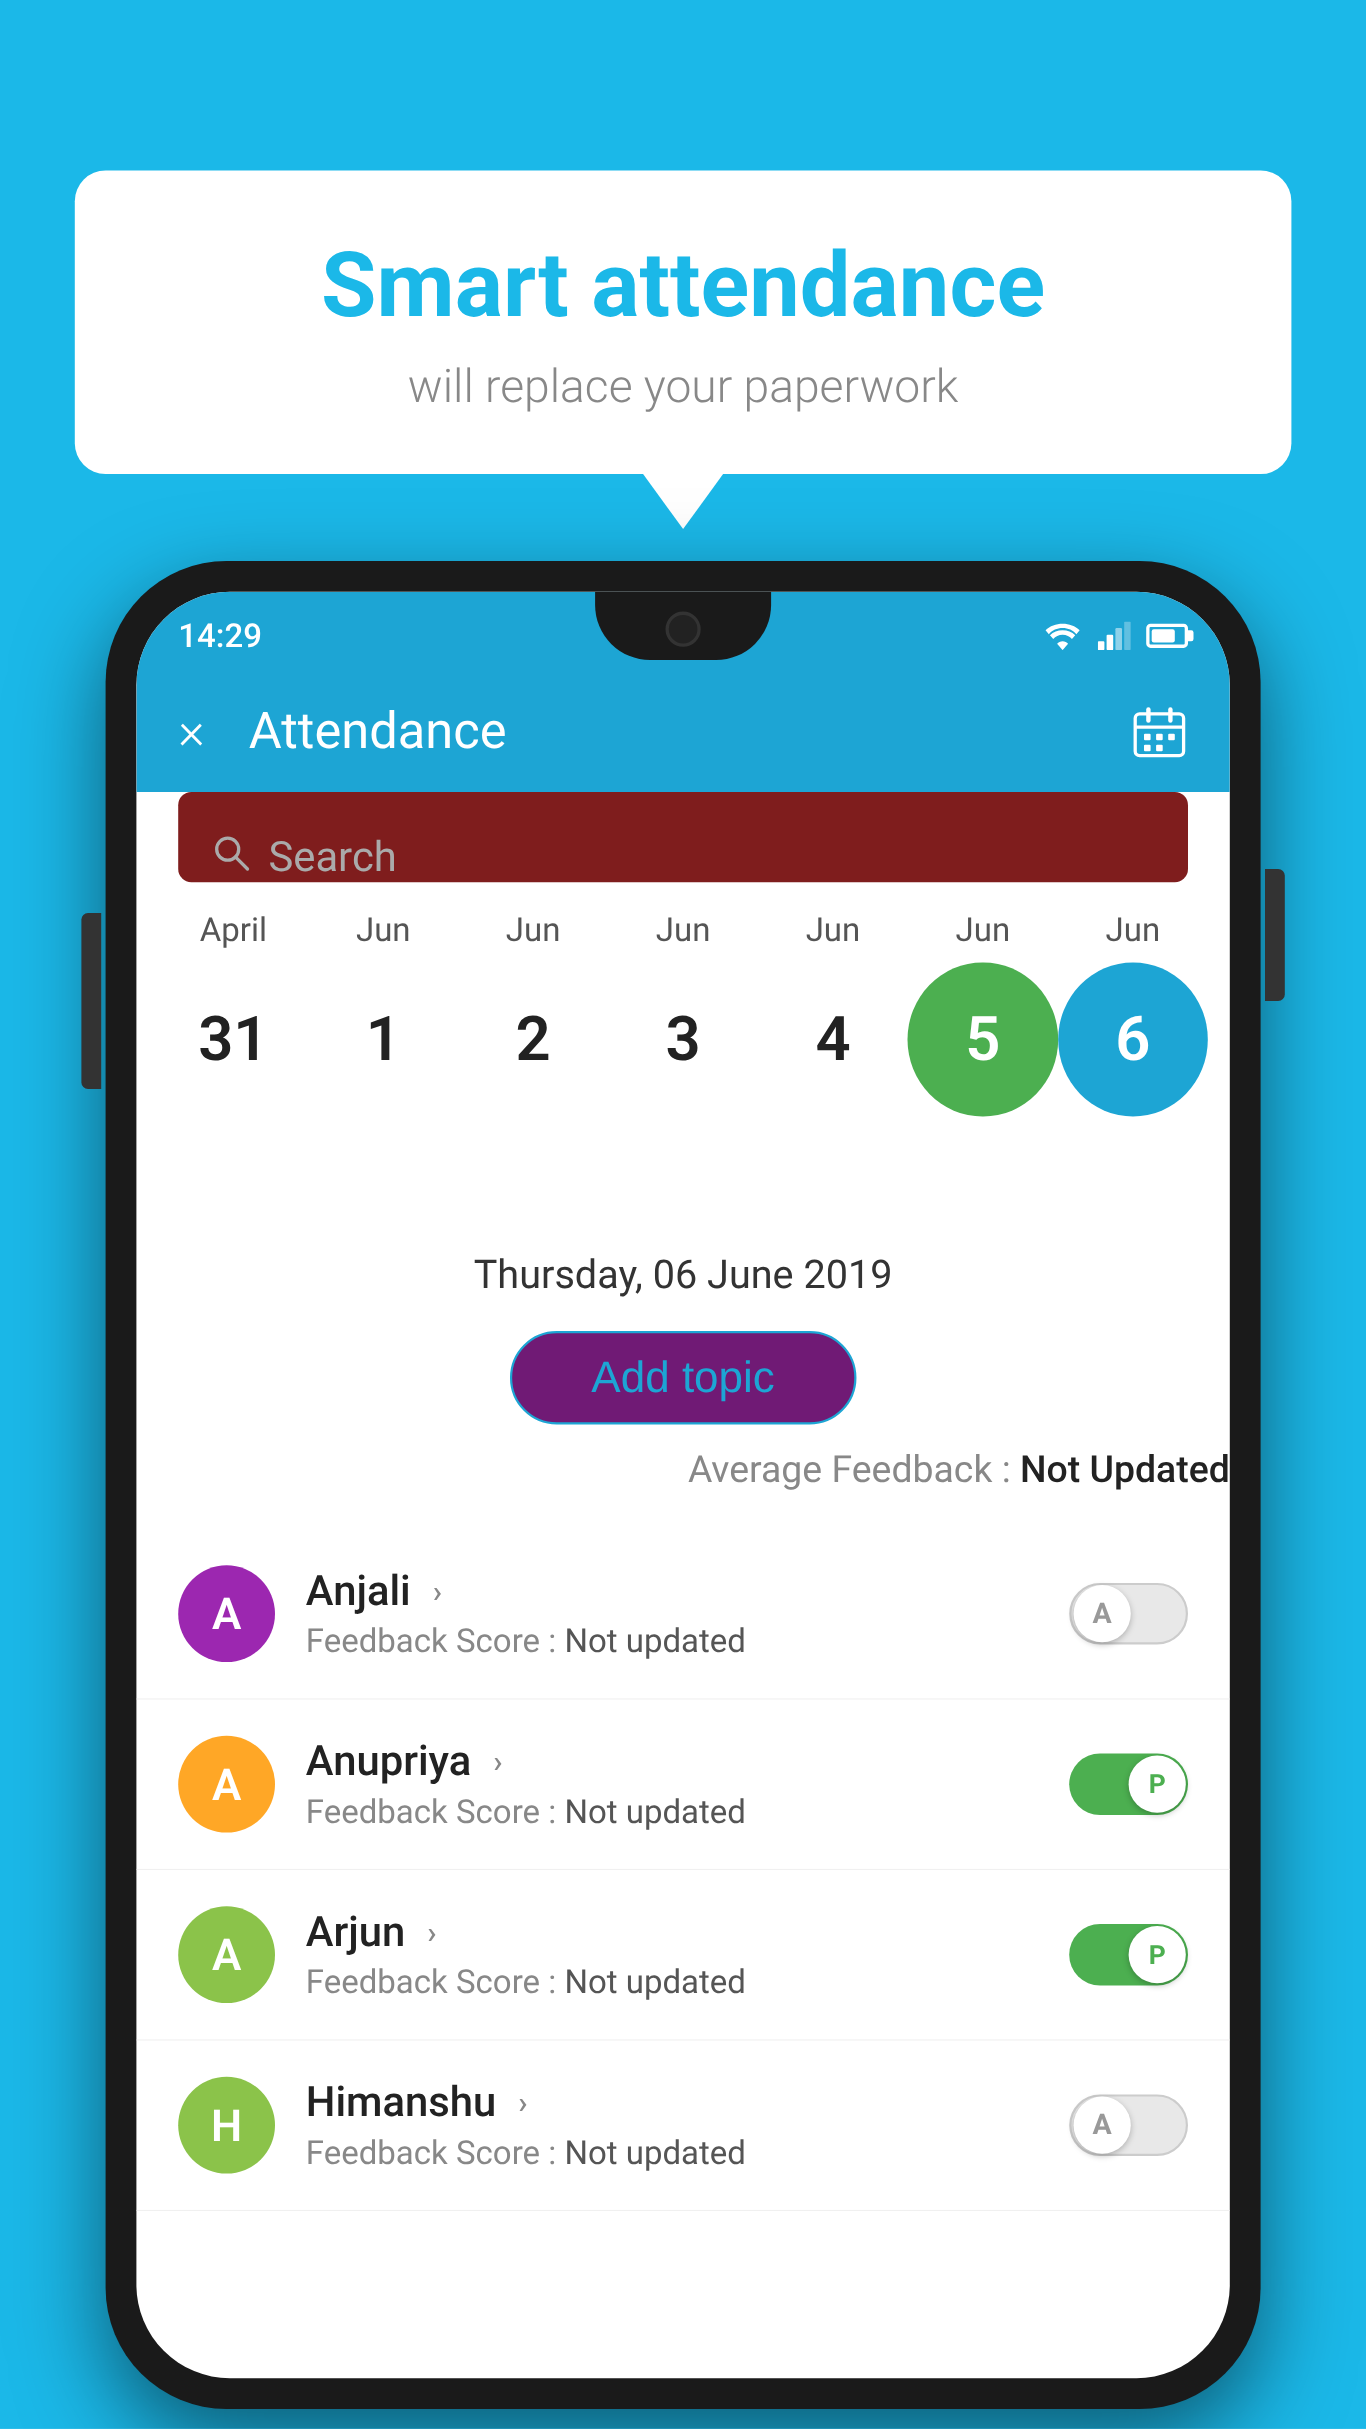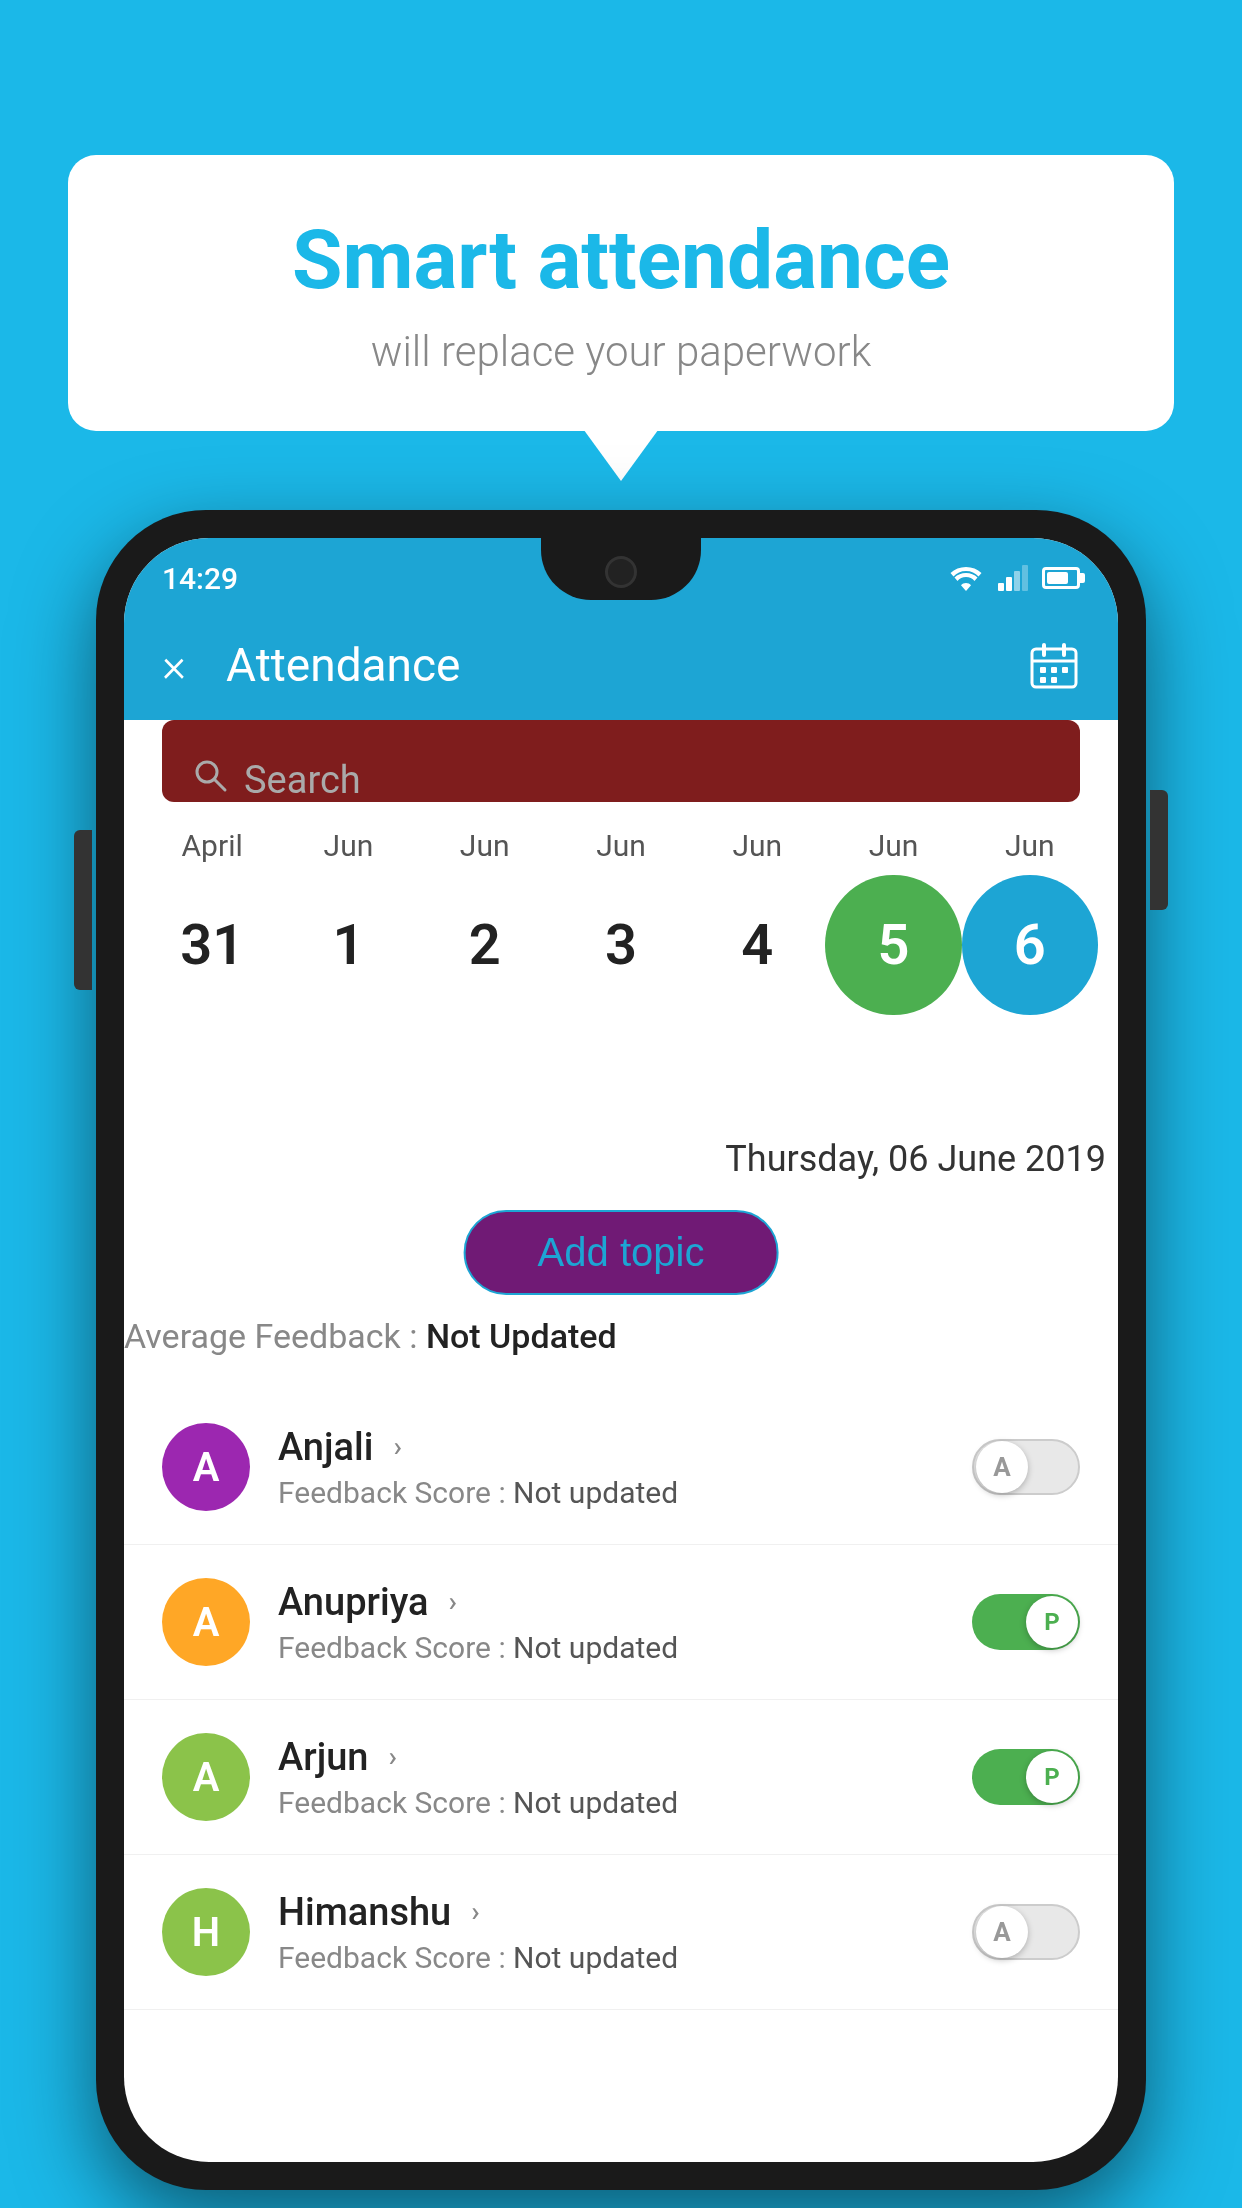--- a/index.html
+++ b/index.html
@@ -302,22 +302,22 @@
     .date-item.selected {
       background: #1da5d4;
       color: white;
     }
 
     
     .selected-date-label {
       position: absolute;
       top: 600px;
       left: 0;
-      right: 12px;
-      text-align: right;
+      right: 0;
+      text-align: center;
       font-size: 36px;
       color: #333;
       font-weight: 400;
     }
 
     
     .add-topic-container {
       position: absolute;
       top: 672px;
       left: 50%;
@@ -334,21 +334,21 @@
       cursor: pointer;
       white-space: nowrap;
     }
 
     
     .avg-feedback {
       position: absolute;
       top: 778px;
       left: 0;
       right: 0;
-      text-align: left;
+      text-align: right;
       font-size: 34px;
       color: #888;
     }
 
     .avg-feedback-value {
       color: #222;
       font-weight: 500;
     }
 
     

